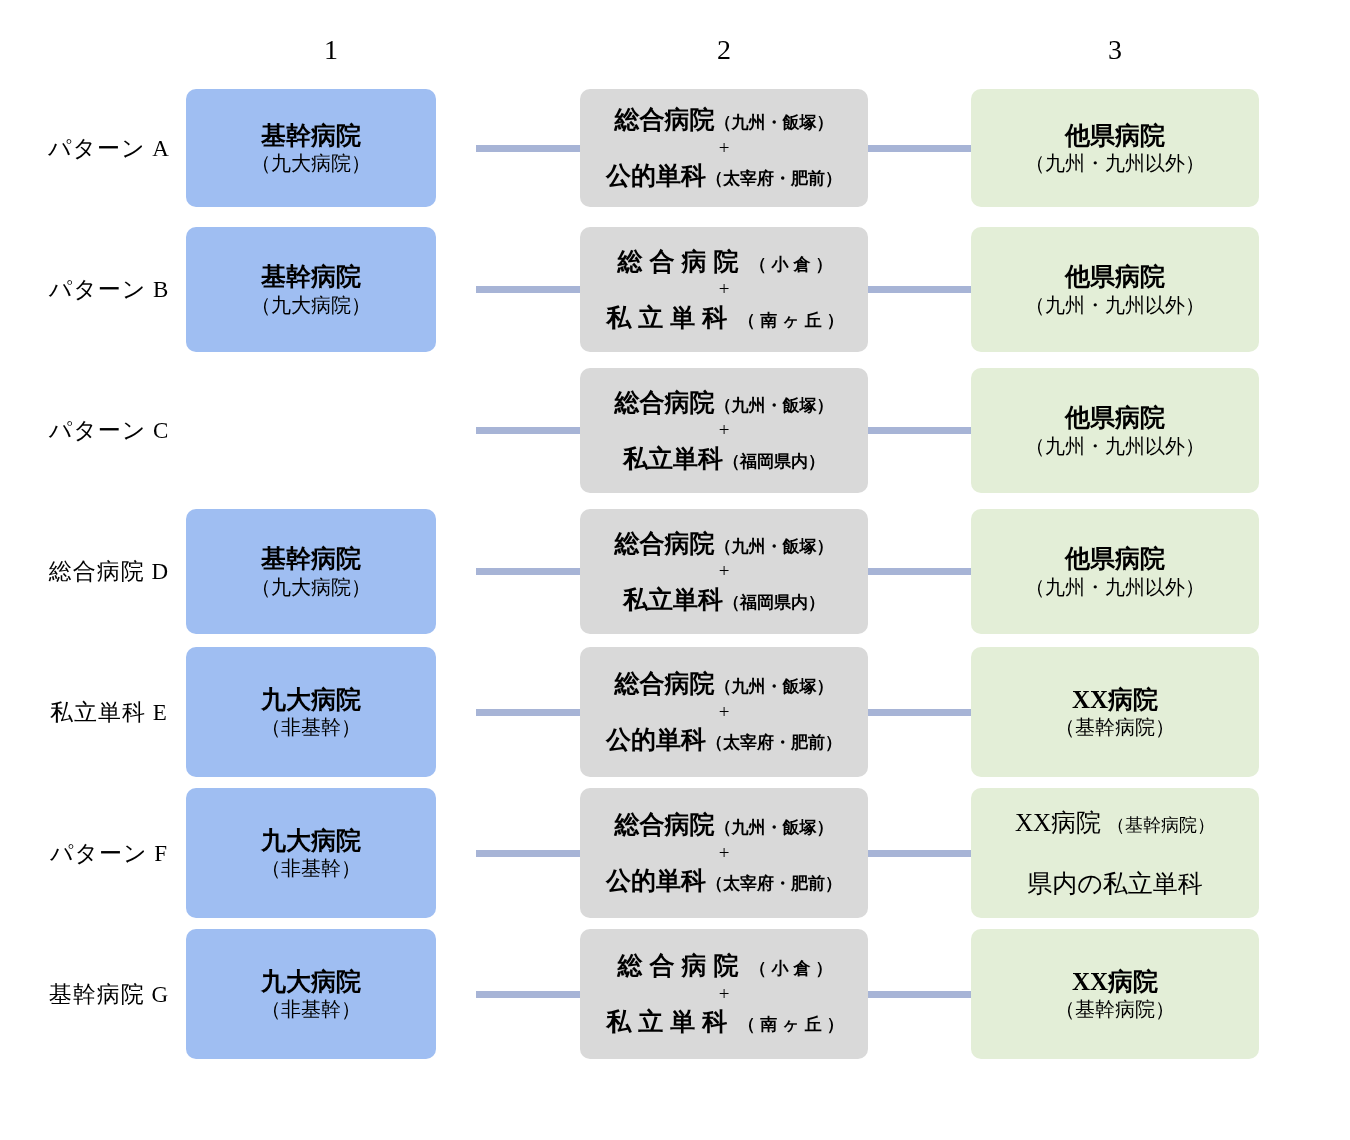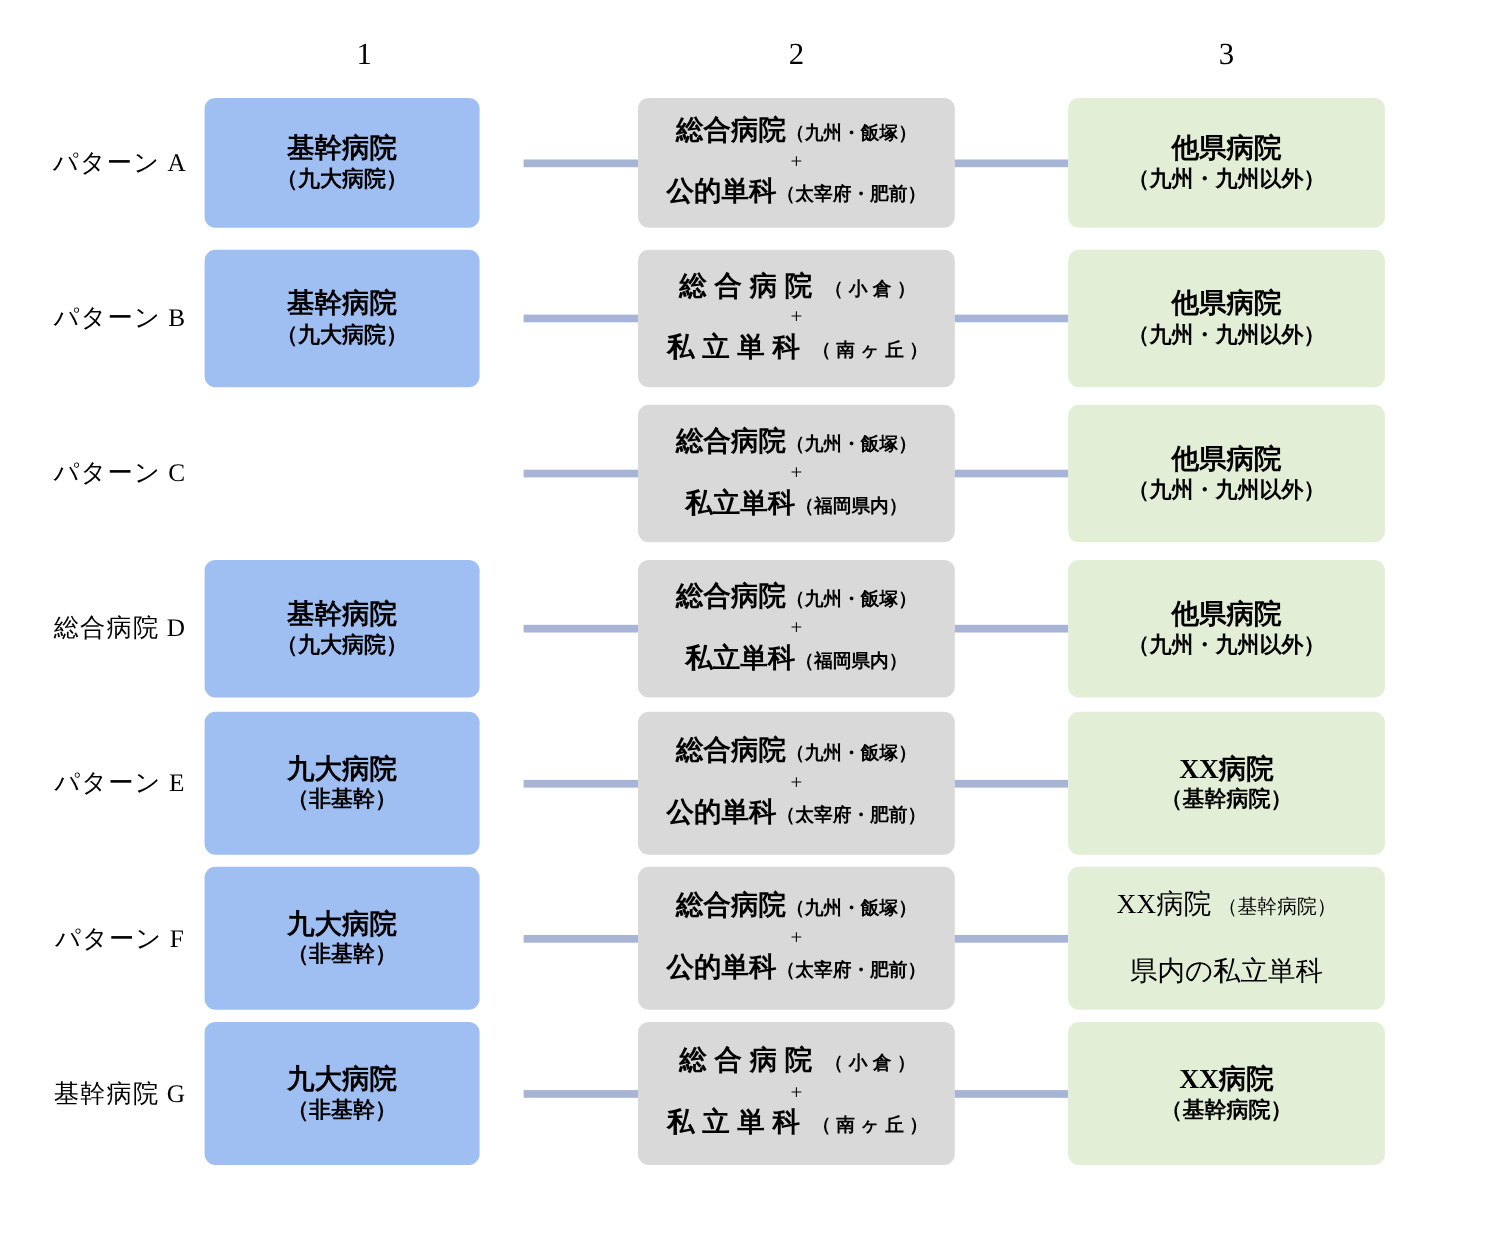--- a/index.html
+++ b/index.html
@@ -103,35 +103,34 @@
   .h125 { top: 8px;  height: 125px; }
   .h130 { top: 5px;  height: 130px; }
 
   .line1 {
     font-size: 25px;
     font-weight: bold;
     white-space: nowrap;
   }
   .sub {
     font-size: 20px;
-    font-weight: bold;
+    font-weight: normal;
     white-space: nowrap;
   }
   .plus {
     font-size: 19px;
     font-weight: normal;
     line-height: 1.1;
     margin: 2px 0;
   }
   .stacked { gap: 0; }
   .stacked .row-line {
     display: flex;
     align-items: baseline;
     white-space: nowrap;
-    font-family: Liberation Mono, monospace;
   }
   .row-line .main {
     font-size: 25px;
     font-weight: bold;
   }
   .row-line .paren {
     font-size: 17px;
     font-weight: bold;
   }
   .spaced .main { letter-spacing: 7px; padding-left: 7px; }
@@ -267,21 +266,21 @@
         </div>
       </div>
       <div class="connector right"></div>
       <div class="node col3 h125">
         <div class="line1">他県病院</div>
         <div class="sub">（九州・九州以外）</div>
       </div>
     </div>
 
     <div class="row">
-      <div class="row-label">パターン E</div>
+      <div class="row-label">私立単科 E</div>
       <div class="node col1 h130">
         <div class="line1">九大病院</div>
         <div class="sub">（非基幹）</div>
       </div>
       <div class="connector left"></div>
       <div class="node col2 h130 stacked">
         <div class="row-line">
           <span class="main">総合病院</span>
             <span class="paren">（九州・飯塚）</span>
         </div>

